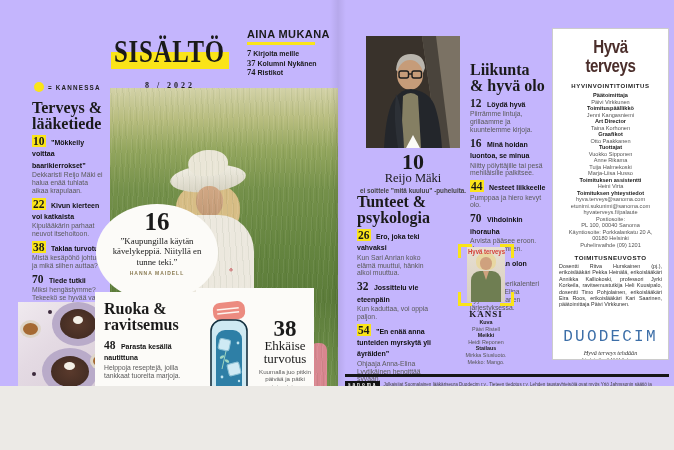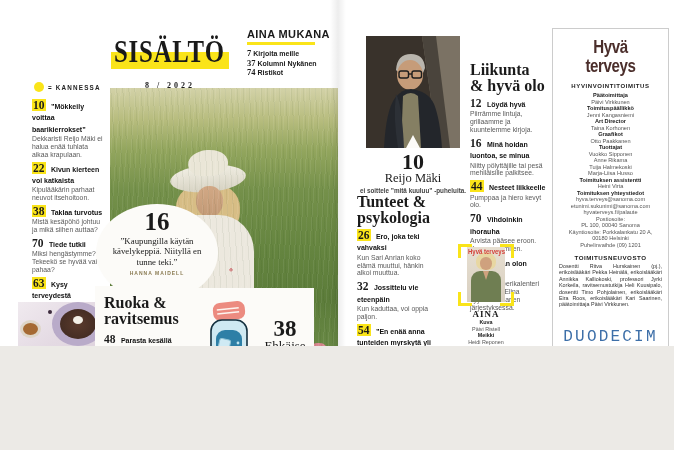--- a/index.html
+++ b/index.html
@@ -1,16 +1,16 @@
 <!DOCTYPE html>
 <html><head>
 <meta charset="utf-8">
 <style>
   html,body{margin:0;padding:0;background:#eceae6;}
-  .spread{position:relative;width:674px;height:346px;background:#ffffff;overflow:hidden;
+  .spread{position:relative;width:674px;height:386px;background:#c4b5fd;overflow:hidden;
           font-family:"Liberation Sans","DejaVu Sans",sans-serif;color:#1a1a1a;outline:1px solid #dcd9d3;}
   .abs{position:absolute;}
 
   
   .gutter{left:330px;top:0;width:16px;height:450px;
           background:linear-gradient(90deg,rgba(0,0,0,0) 0%,rgba(0,0,0,.07) 50%,rgba(0,0,0,0) 100%);}
 
   
   .sisalto-bar{left:111px;top:52px;width:118px;height:17px;background:#fae419;}
   .sisalto-title{left:114px;top:34px;font-family:"Liberation Serif","DejaVu Serif",serif;
@@ -73,21 +73,21 @@
 
   
   .quote-circle{left:96px;top:204px;width:122px;height:97px;border-radius:50%;background:#fcfbf8;
                 text-align:center;padding-top:5px;box-sizing:border-box;}
   .q-num{font-family:"Liberation Serif","DejaVu Serif",serif;font-weight:bold;font-size:25px;line-height:26px;}
   .q-text{font-family:"Liberation Serif","DejaVu Serif",serif;font-size:8.8px;line-height:10.3px;
           width:100px;margin:1px auto 0;}
   .q-author{font-size:5px;font-weight:bold;letter-spacing:1px;color:#8a7b52;margin-top:3px;}
 
   
-  .ruoka-panel{left:95px;top:286px;width:101px;height:128px;background:#fcfbf8;
+  .ruoka-panel{left:95px;top:292px;width:101px;height:128px;background:#fcfbf8;
                padding:9px 4px 0 9px;box-sizing:border-box;}
   .ruoka-panel .section-heading{margin-bottom:8px;}
 
   
   .bottle-panel{left:196px;top:288px;width:118px;height:142px;background:#fcfbf8;
                 display:flex;padding:8px 0 0 6px;box-sizing:border-box;}
   .bottle-art{width:54px;flex:none;}
   .bottle-txt{width:58px;text-align:center;margin-top:22px;}
   .b-num{font-family:"Liberation Serif","DejaVu Serif",serif;font-weight:bold;font-size:23px;line-height:22px;}
   .b-title{font-family:"Liberation Serif","DejaVu Serif",serif;font-size:13px;line-height:12.5px;}
@@ -186,20 +186,21 @@
     <div class="aina-item"><span class="aina-num">37</span><span>Kolumni Nykänen</span></div>
     <div class="aina-item"><span class="aina-num">74</span><span>Ristikot</span></div>
   </div>
 
   <div class="abs kannessa">
     <span class="kdot"></span>
     <span class="klabel">= KANNESSA</span>
   </div>
 
   <div class="abs col-terveys">
+    <h2 class="section-heading">Terveys &amp; lääketiede</h2>
     <div class="item">
       <div class="ihead"><span class="num hl">10</span> <span class="ititle">”Mökkeily voittaa baarikierrokset”</span></div>
       <div class="idesc">Dekkaristi Reijo Mäki ei halua enää tuhlata aikaa krapulaan.</div>
     </div>
     <div class="item">
       <div class="ihead"><span class="num hl">22</span> <span class="ititle">Kivun kierteen voi katkaista</span></div>
       <div class="idesc">Kipulääkärin parhaat neuvot itsehoitoon.</div>
     </div>
     <div class="item">
       <div class="ihead"><span class="num hl">38</span> <span class="ititle">Taklaa turvotus</span></div>
@@ -359,21 +360,21 @@
       <div class="cv-dress"></div>
       <div class="cv-v"></div>
     </div>
     <div class="cb tl"></div>
     <div class="cb tr"></div>
     <div class="cb bl"></div>
     <div class="cb br"></div>
   </div>
 
   <div class="abs kansi">
-    <div class="kansi-h">AINA</div>
+    <div class="kansi-h">KANSI</div>
     <div class="kansi-line b">Kuva</div>
     <div class="kansi-line">Päivi Ristell</div>
     <div class="kansi-line b">Meikki</div>
     <div class="kansi-line">Heidi Reponen</div>
     <div class="kansi-line b">Stailaus</div>
     <div class="kansi-line">Mirkka Siusluoto.</div>
     <div class="kansi-line">Mekko: Mango.</div>
   </div>
 
   <div class="abs masthead">

